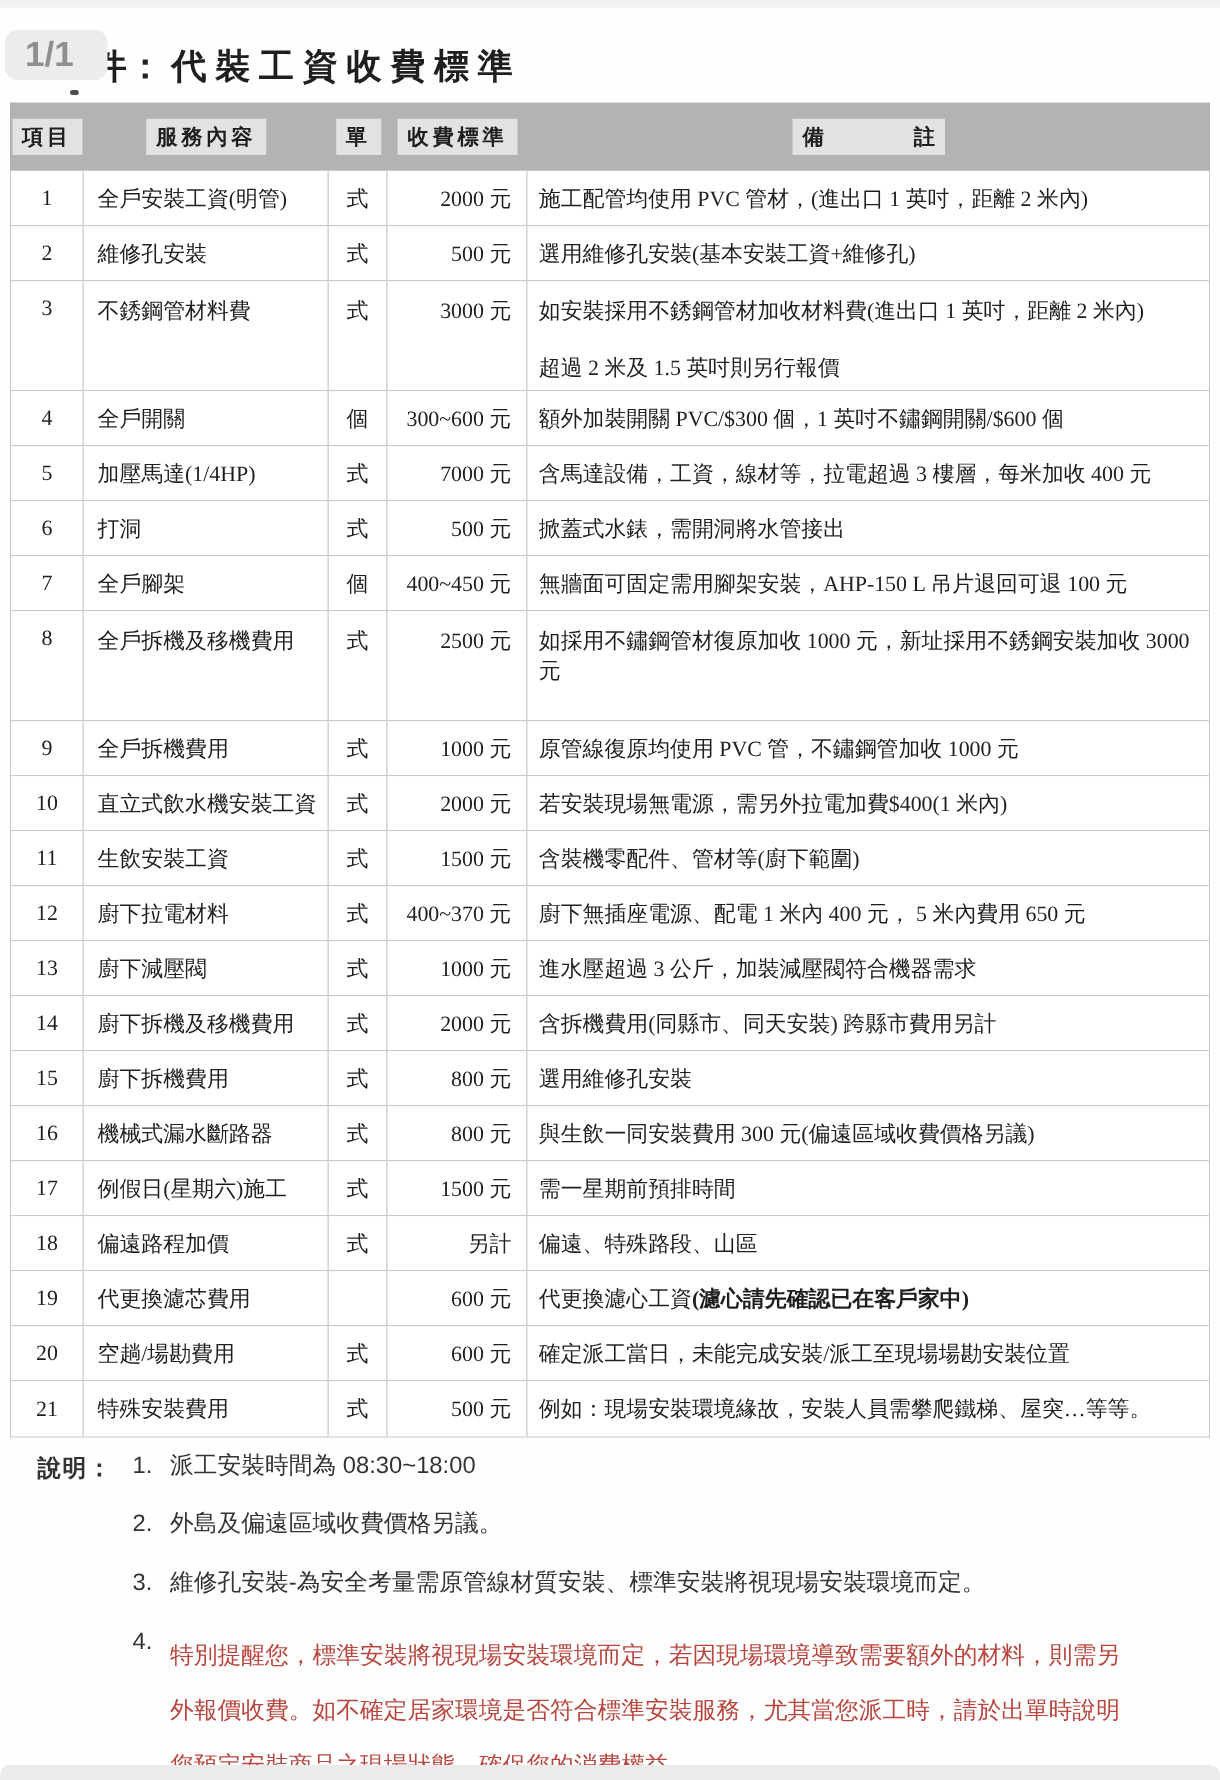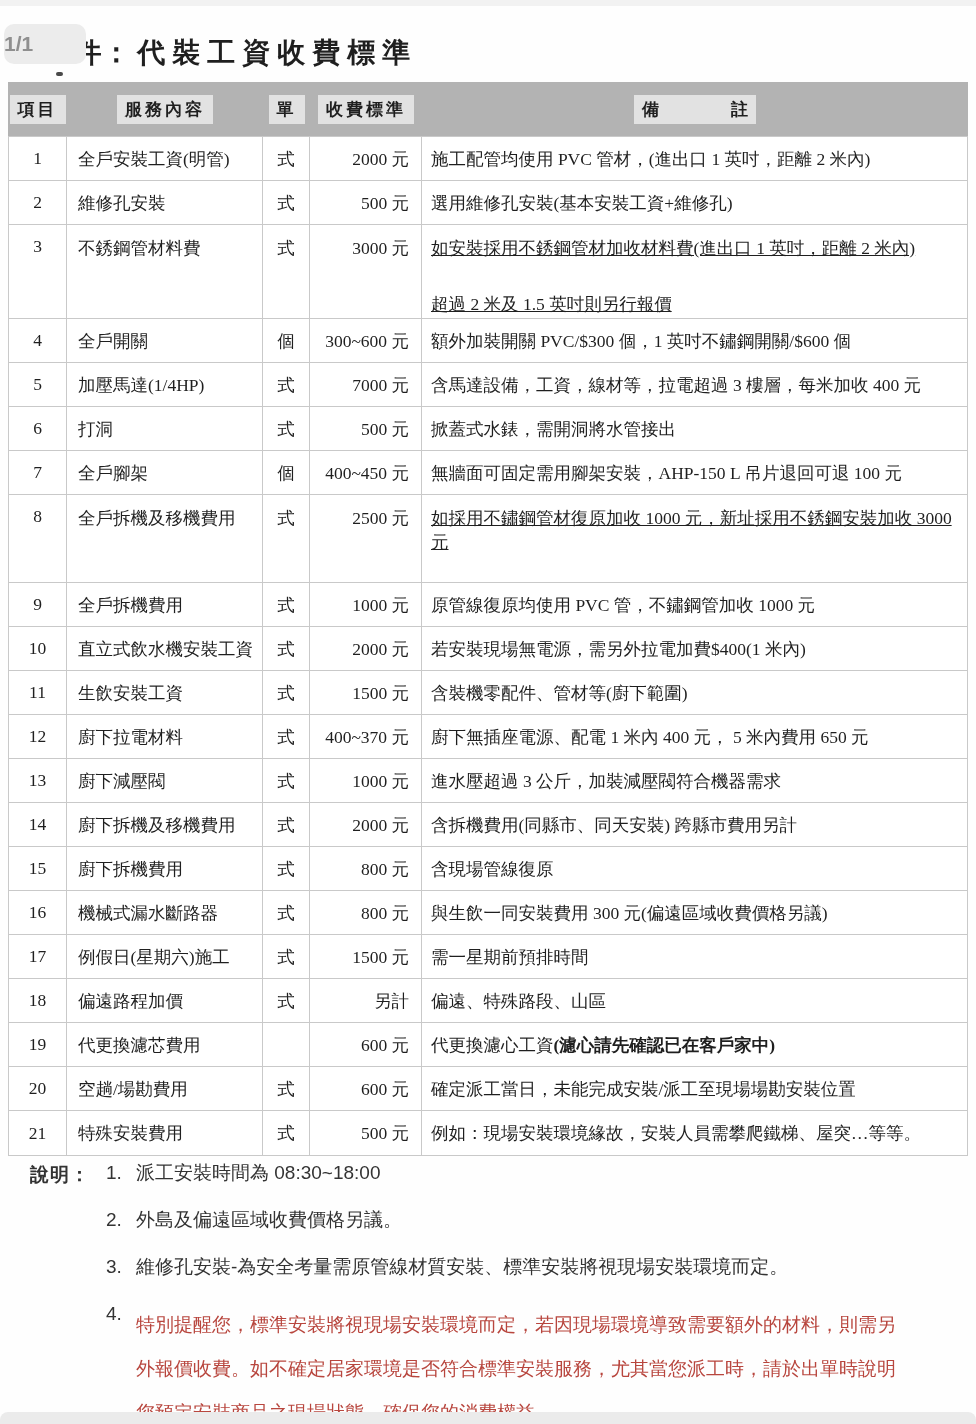--- a/index.html
+++ b/index.html
@@ -31,22 +31,23 @@
   .bottom-strip{
     position:absolute;left:0;top:1412px;width:100%;height:12px;
     background:#ebebeb;border-radius:8px 8px 0 0;
   }
   .page-badge{
     position:absolute;left:4px;top:24px;
     width:82px;height:40px;
     background:var(--badge_bg);
     border-radius:10px;
     display:flex;align-items:center;
+    padding-left:16px;
     font-family:"Liberation Sans","DejaVu Sans",sans-serif;
-    font-weight:bold;font-size:21px;color:var(--badge_text);
+    font-weight:bold;font-size:28px;color:var(--badge_text);
   }
   .artifact-dot{
     position:absolute;left:56px;top:72px;width:7px;height:4px;
     background:#4a4a4a;border-radius:2px;
   }
   .doc-title{
     position:absolute;left:86px;top:34px;
     font-size:28px;font-weight:bold;letter-spacing:7px;
     white-space:nowrap;
   }
@@ -94,21 +95,21 @@
   }
   .row .cell:last-child{border-right:none;}
   .c-no{justify-content:center;}
   .c-service{padding-left:11px !important;}
   .c-unit{justify-content:center;}
   .c-fee{justify-content:flex-end;padding-right:12px !important;text-align:right;}
   .c-remark{padding-left:9px !important;padding-right:6px !important;}
   .row.tall{min-height:88px;}
   .row.tall .cell{align-items:flex-start;padding-top:11px;}
   .remark-lines{display:flex;flex-direction:column;}
-  .row.tall .remark-lines{gap:32px;text-decoration:underline;}
+  .row.tall .remark-lines{gap:22px;}
   .r1 b{font-weight:bold;}
 
   
   .notes{
     position:absolute;left:30px;top:1162px;width:930px;
     font-family:"Liberation Sans","DejaVu Sans",sans-serif;
     font-size:19px;color:#333;
   }
   .notes-inner{display:flex;}
   .notes-label{flex:0 0 76px;font-weight:bold;letter-spacing:1px;}
@@ -338,21 +339,21 @@
     </div>
   </div>
 
   <div class="row">
     <div class="cell c-no">15</div>
     <div class="cell c-service">廚下拆機費用</div>
     <div class="cell c-unit">式</div>
     <div class="cell c-fee">800 元</div>
     <div class="cell c-remark">
       <div class="remark-lines">
-        <span class="r1">含現場管線復原</span>
+        <span class="r1">選用維修孔安裝</span>
 
       </div>
     </div>
   </div>
 
   <div class="row">
     <div class="cell c-no">16</div>
     <div class="cell c-service">機械式漏水斷路器</div>
     <div class="cell c-unit">式</div>
     <div class="cell c-fee">800 元</div>

